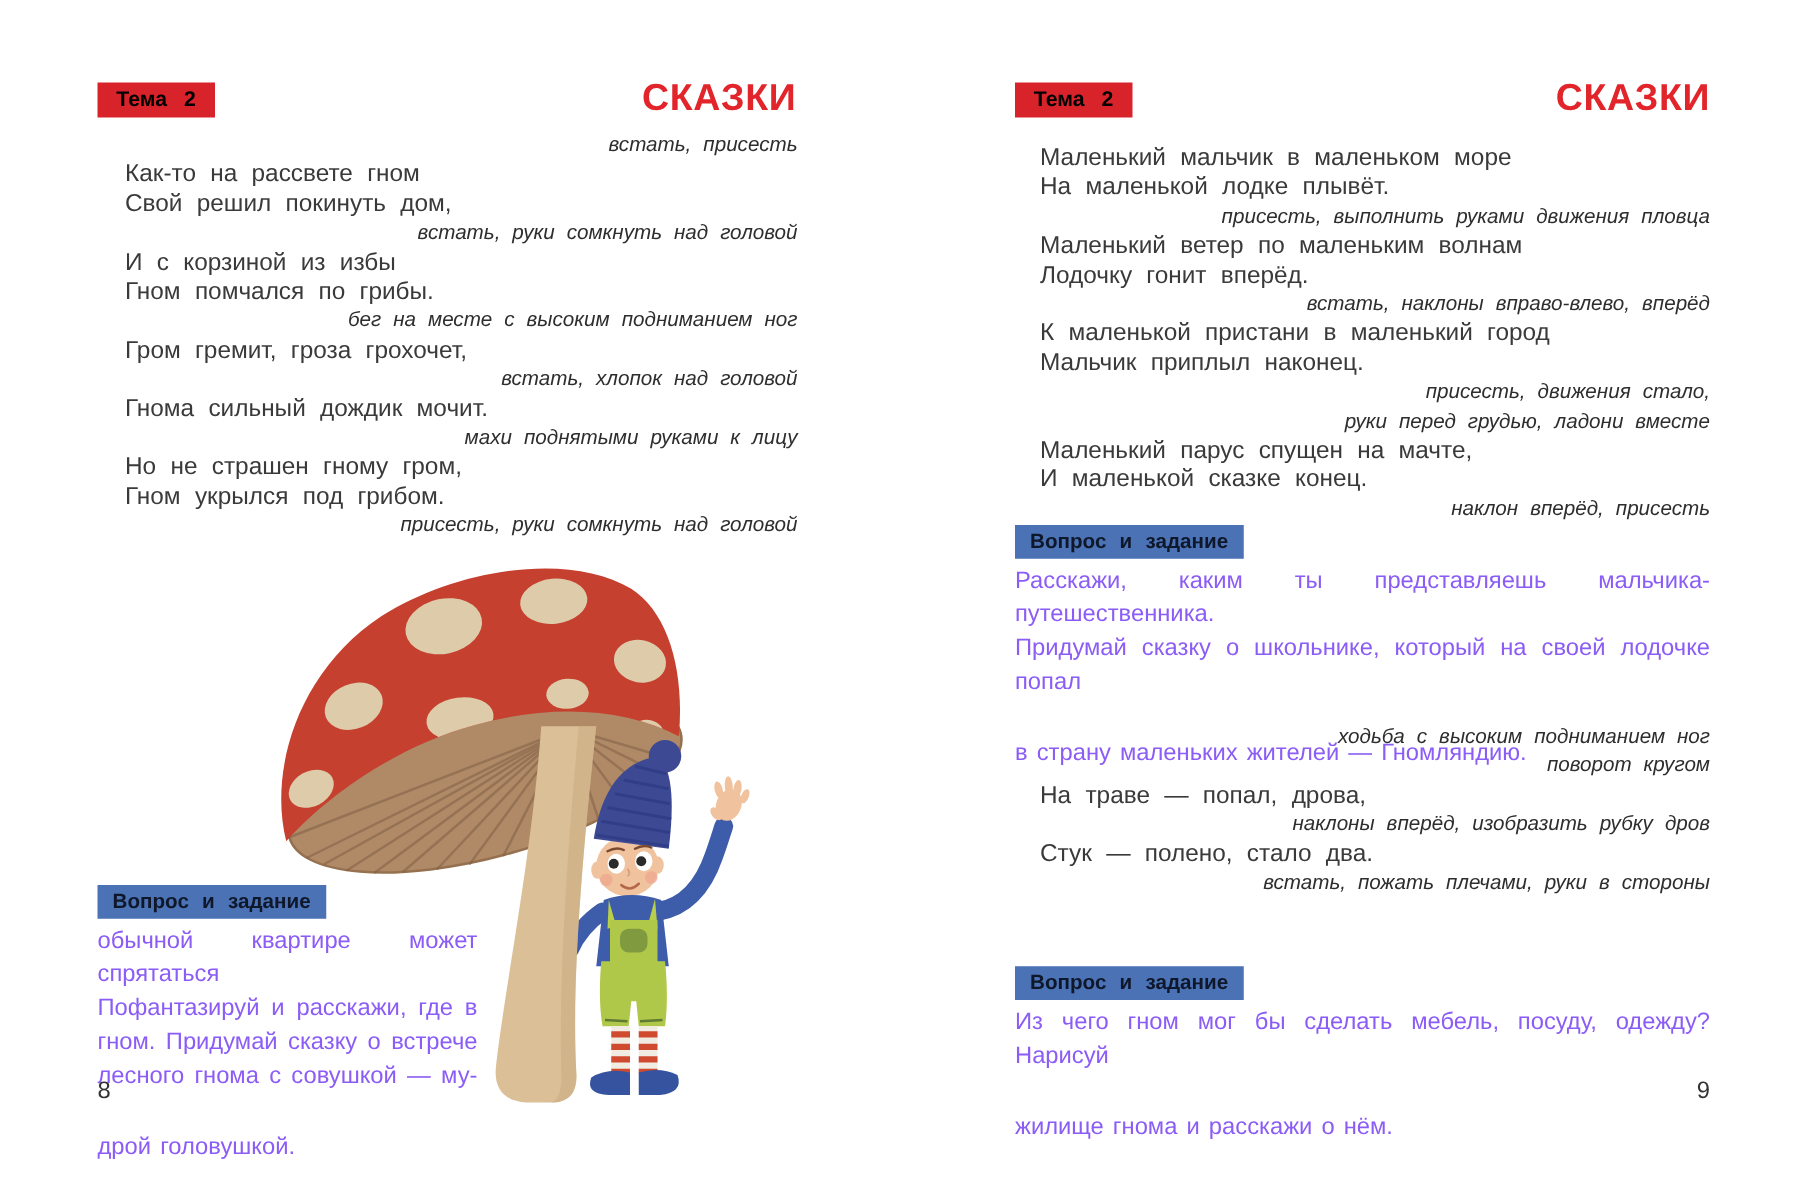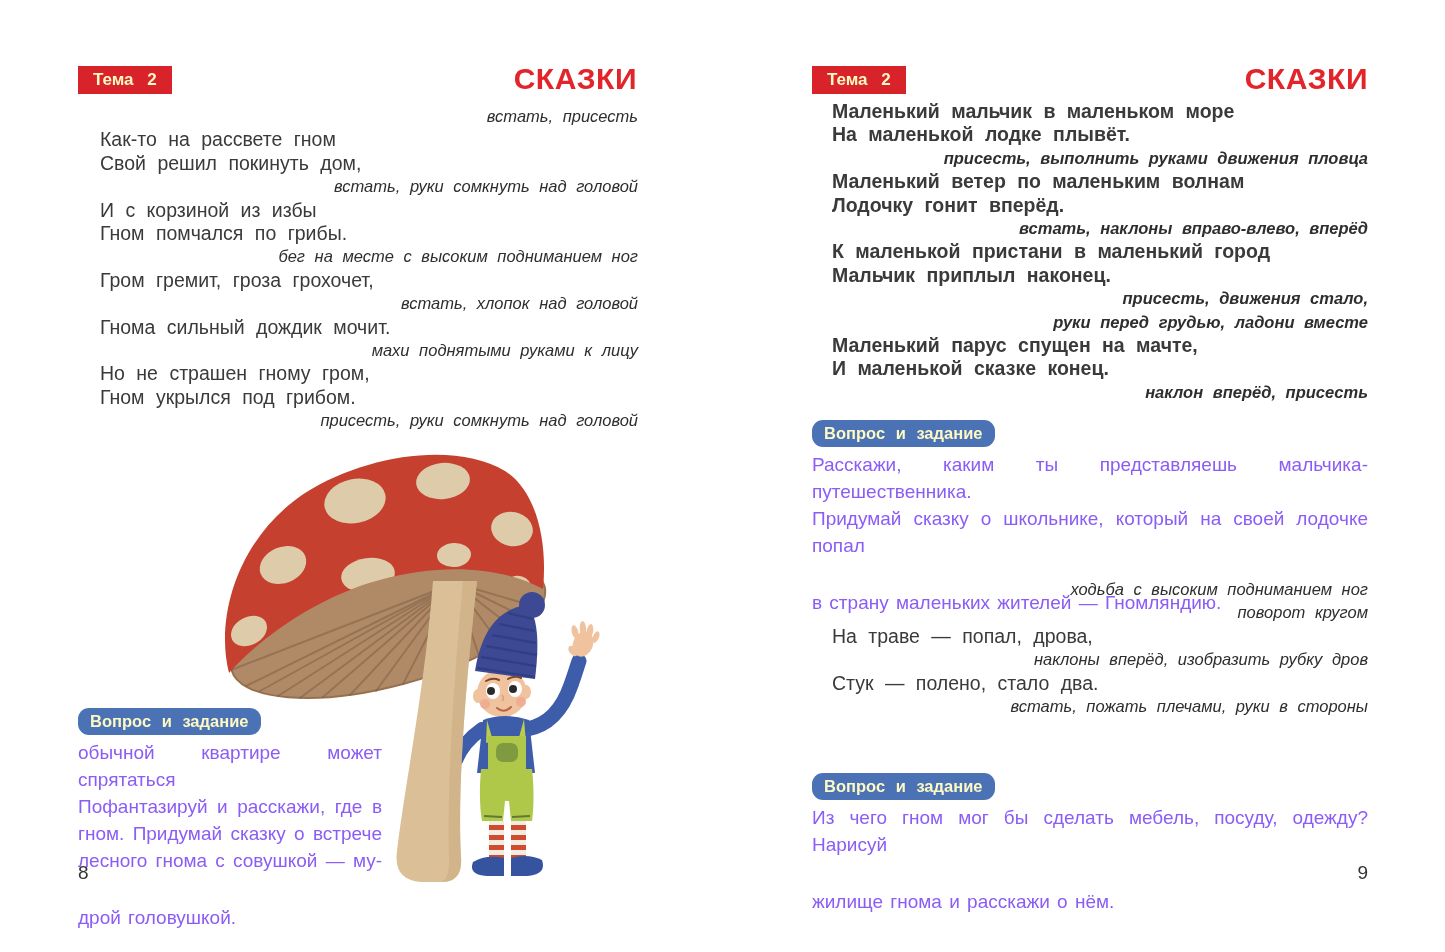--- a/index.html
+++ b/index.html
@@ -1,28 +1,28 @@
 <!DOCTYPE html>
 <html><head>
 <meta charset="utf-8">
 <style>
   html,body{margin:0;padding:0;background:#ffffff;}
   .spread{position:relative;width:1445px;height:952px;background:#ffffff;overflow:hidden;
           font-family:"Liberation Sans",sans-serif;color:#3a3a3a;}
-  .badge-red{position:absolute;background:#d9232b;color:#fef9c3;font-weight:bold;
+  .badge-red{position:absolute;background:#d9232b;color:#000000;font-weight:bold;
              font-size:17px;line-height:19px;padding:4px 15px 5px;word-spacing:9px;}
   .page-title{position:absolute;color:#e2242b;font-weight:bold;font-size:30px;
               letter-spacing:.5px;text-align:right;}
   .poem{position:absolute;}
   .pl{line-height:23.4px;}
   .pl.v{font-size:19.5px;word-spacing:6px;color:#3a3a3a;text-align:left;}
   .pl.a{font-size:16.5px;font-style:italic;word-spacing:5px;color:#2e2e2e;text-align:right;}
   .qblock{position:absolute;}
-  .q-badge{display:inline-block;background:#4a72b5;color:#fef9c3;font-weight:bold;
-           font-size:16.5px;line-height:18px;padding:4px 12px 5px;word-spacing:6px;margin-bottom:4px;border-radius:11px;}
+  .q-badge{display:inline-block;background:#4a72b5;color:#0f172a;font-weight:bold;
+           font-size:16.5px;line-height:18px;padding:4px 12px 5px;word-spacing:6px;margin-bottom:4px;}
   .q-line{font-size:19px;line-height:27px;word-spacing:2px;color:#8b5cf6;
           text-align:justify;text-align-last:justify;}
   .q-line.last{text-align-last:left;margin-top:30px;}
   .pagenum{position:absolute;font-size:19px;color:#333;}
   .illus{position:absolute;left:205px;top:433px;width:500px;height:470px;}
 </style>
 </head>
 <body>
 
 <div class="spread">
@@ -185,21 +185,21 @@
       </div>
     </div>
 
     <div class="pagenum" style="left:78px;top:862px;">8</div>
   </section>
 
   <section>
     <div class="badge-red" style="left:812px;top:66px;">Тема 2</div>
     <div class="page-title" style="left:812px;top:62px;width:556px;">СКАЗКИ</div>
 
-    <div class="poem" style="left:832px;top:100px;width:536px;font-weight:bold;">
+    <div class="poem" style="left:832px;top:115px;width:536px;">
       <div class="pl v">Маленький мальчик в маленьком море</div>
       <div class="pl v">На маленькой лодке плывёт.</div>
       <div class="pl a">присесть, выполнить руками движения пловца</div>
       <div class="pl v">Маленький ветер по маленьким волнам</div>
       <div class="pl v">Лодочку гонит вперёд.</div>
       <div class="pl a">встать, наклоны вправо-влево, вперёд</div>
       <div class="pl v">К маленькой пристани в маленький город</div>
       <div class="pl v">Мальчик приплыл наконец.</div>
       <div class="pl a">присесть, движения стало,</div>
       <div class="pl a">руки перед грудью, ладони вместе</div>

